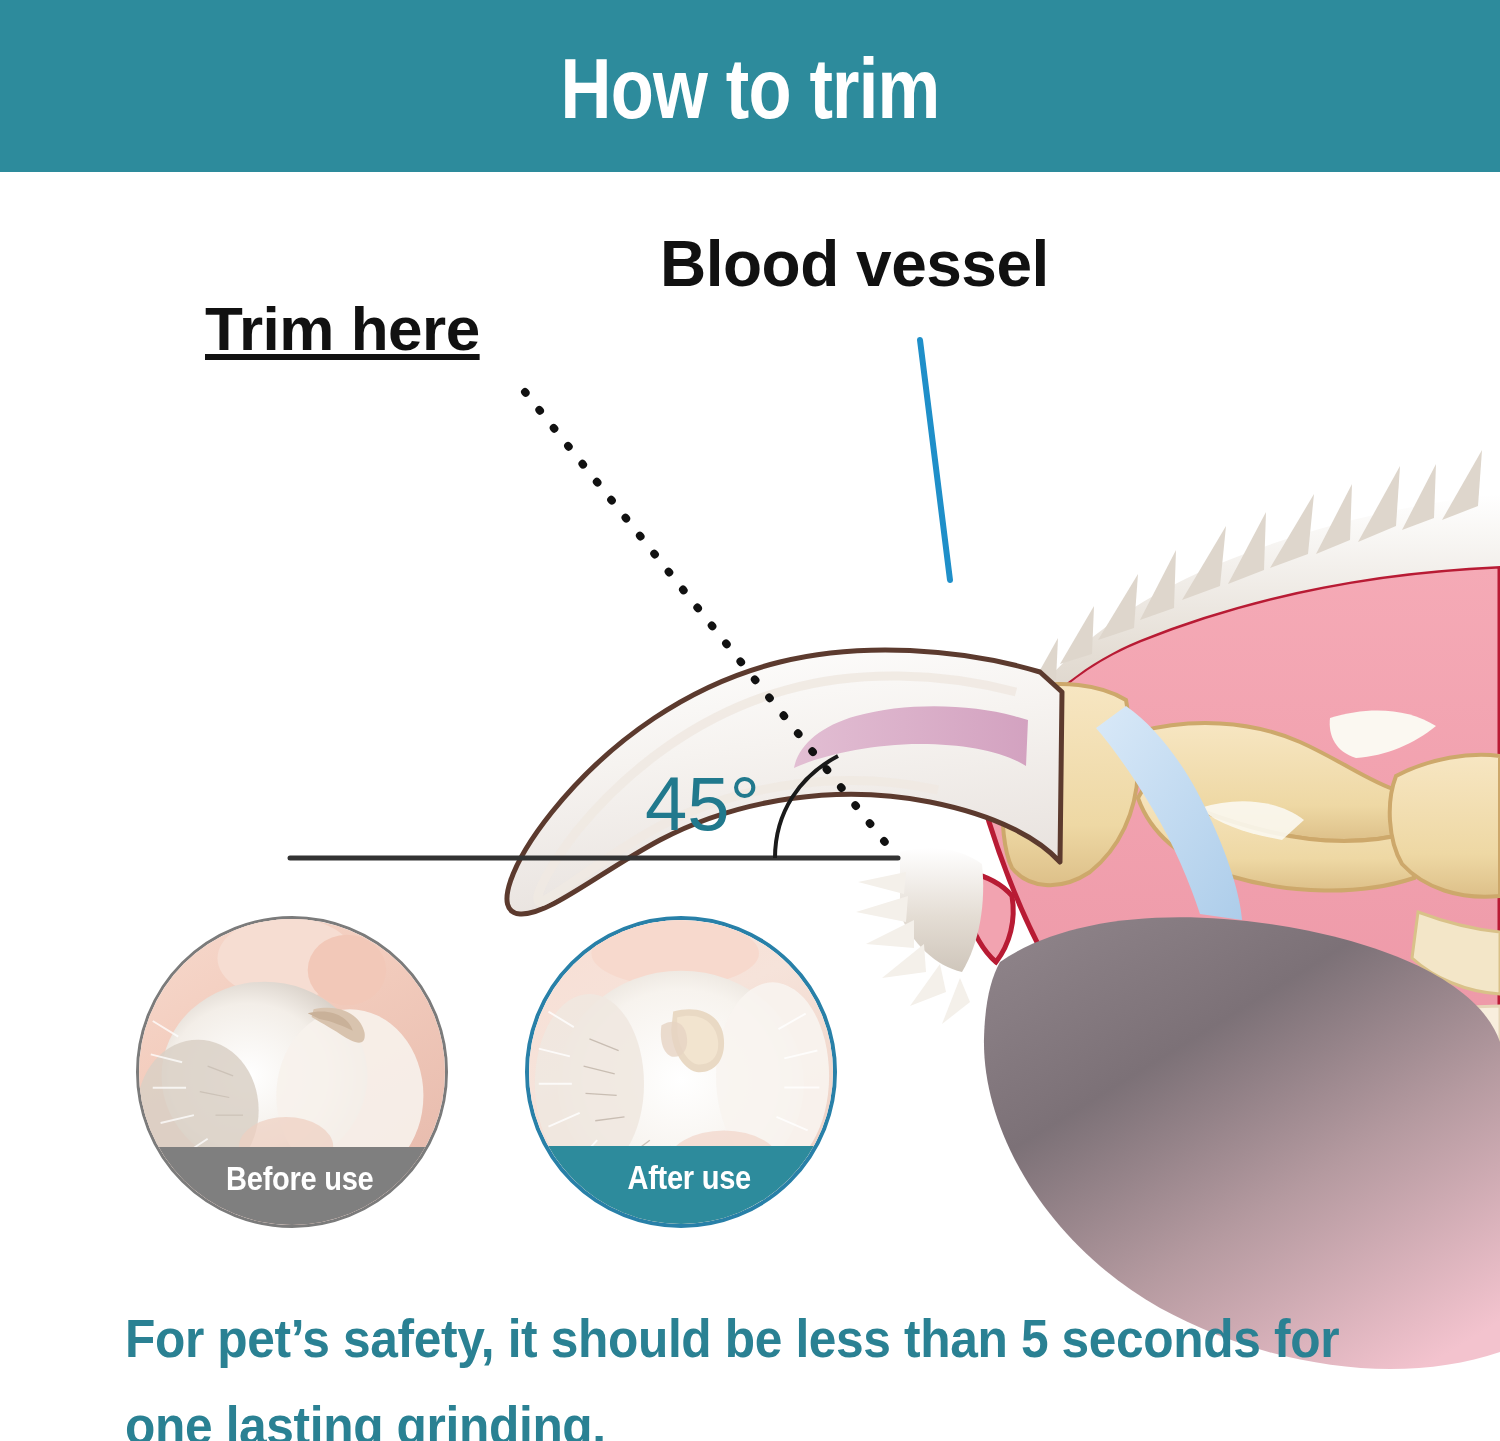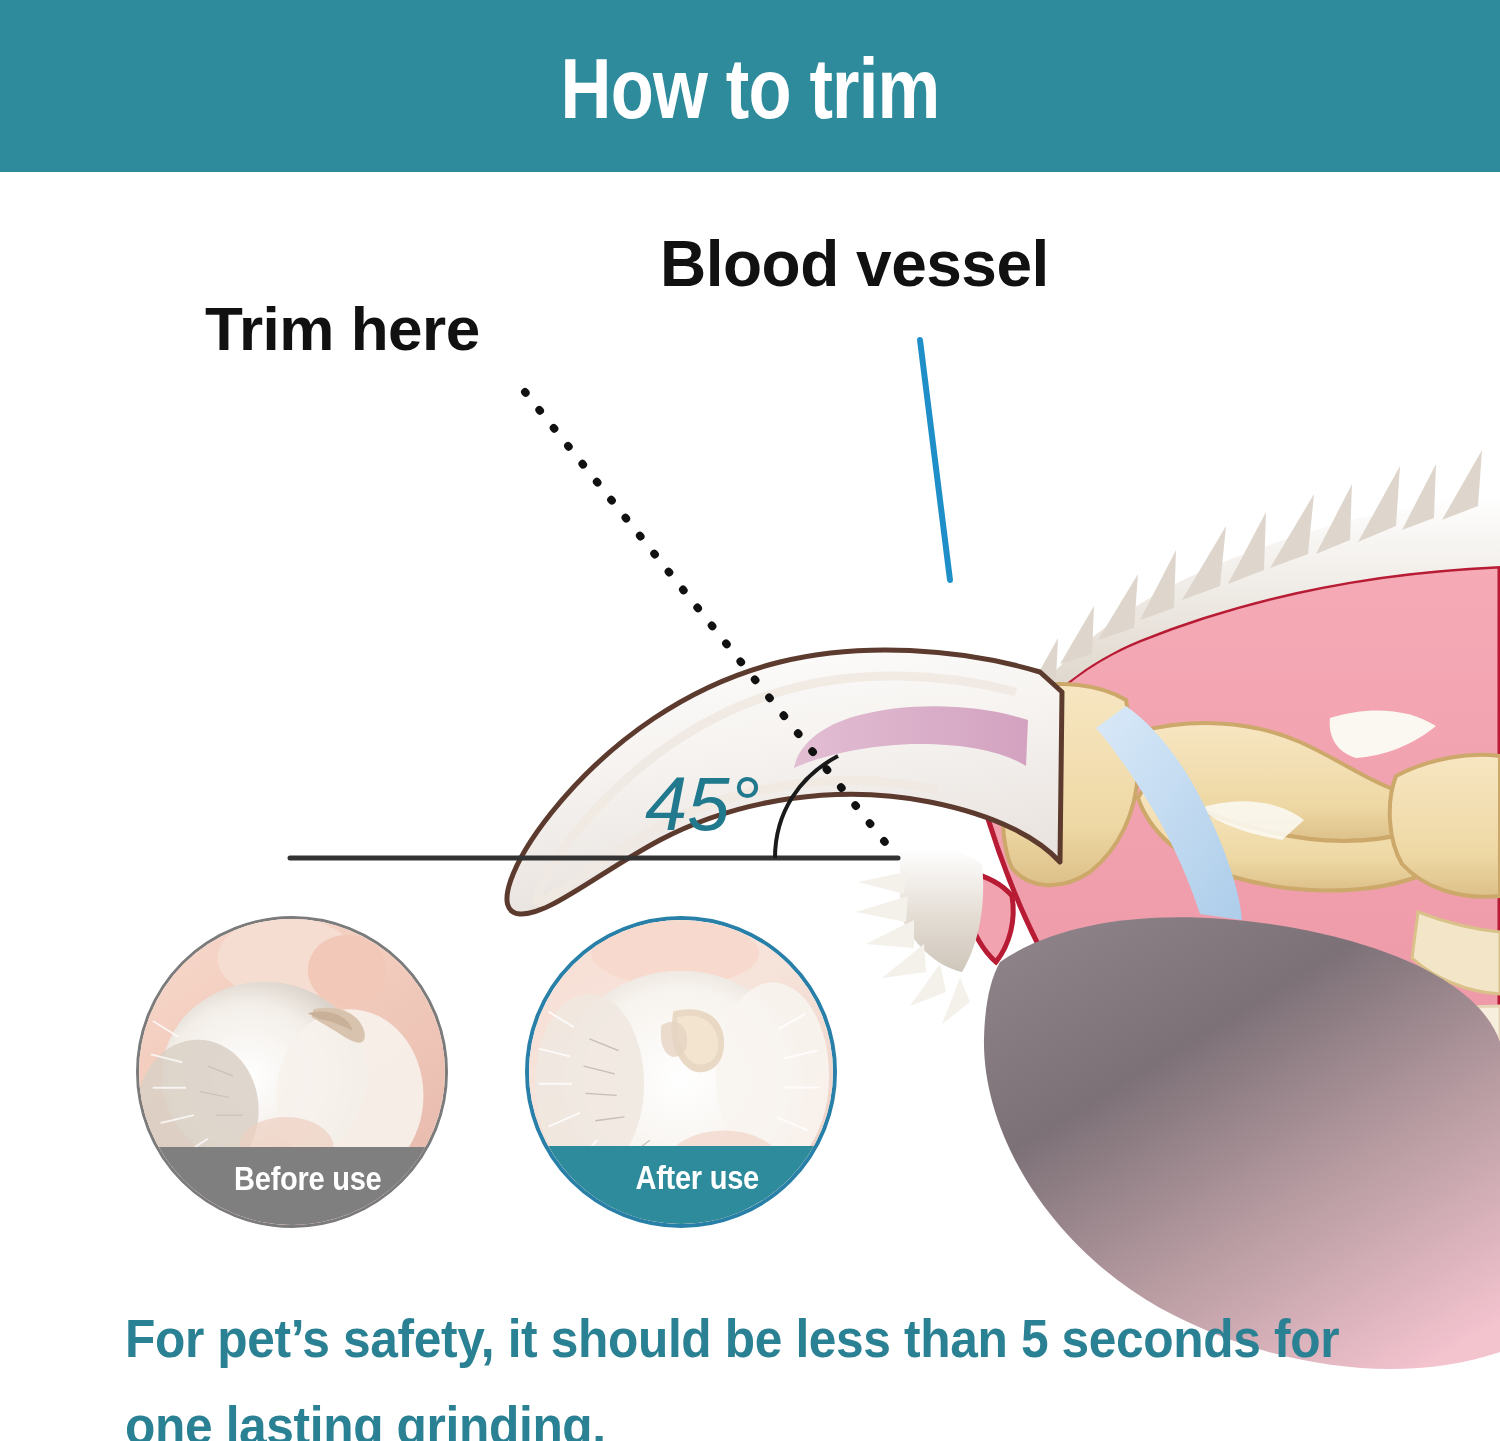--- a/index.html
+++ b/index.html
@@ -62,38 +62,38 @@
     font-weight: bold;
     color: #111111;
     white-space: nowrap;
     line-height: 1;
   }
   #label-trim-here {
     left: 205px;
     top: 126px;
     font-size: 62px;
     letter-spacing: -0.5px;
+    text-decoration: underline;
   }
   #label-blood-vessel {
     left: 660px;
     top: 60px;
     font-size: 64px;
     letter-spacing: -0.5px;
   }
   #label-angle {
     position: absolute;
     left: 645px;
     top: 594px;
     font-family: "Liberation Sans", sans-serif;
     font-size: 76px;
     font-weight: normal;
     color: #21798d;
     white-space: nowrap;
     line-height: 1;
-    font-style: italic;
   }
 
   
   .photo-circle {
     position: absolute;
     width: 312px;
     height: 312px;
     border-radius: 50%;
     overflow: hidden;
     box-sizing: border-box;
@@ -109,21 +109,21 @@
     border: 4px solid #2880a8;
   }
   .photo-art {
     position: absolute;
     left: 0; top: 0;
     width: 100%;
     height: 100%;
   }
   .photo-caption-band {
     position: absolute;
-    left: 16px;
+    left: 8px;
     bottom: 0;
     width: 100%;
     height: 78px;
     display: flex;
     align-items: center;
     justify-content: center;
   }
   #caption-band-before { background: #7f7f7f; }
   #caption-band-after  { background: #2d8b9c; margin-top: 12px; }
   .photo-caption-text {

